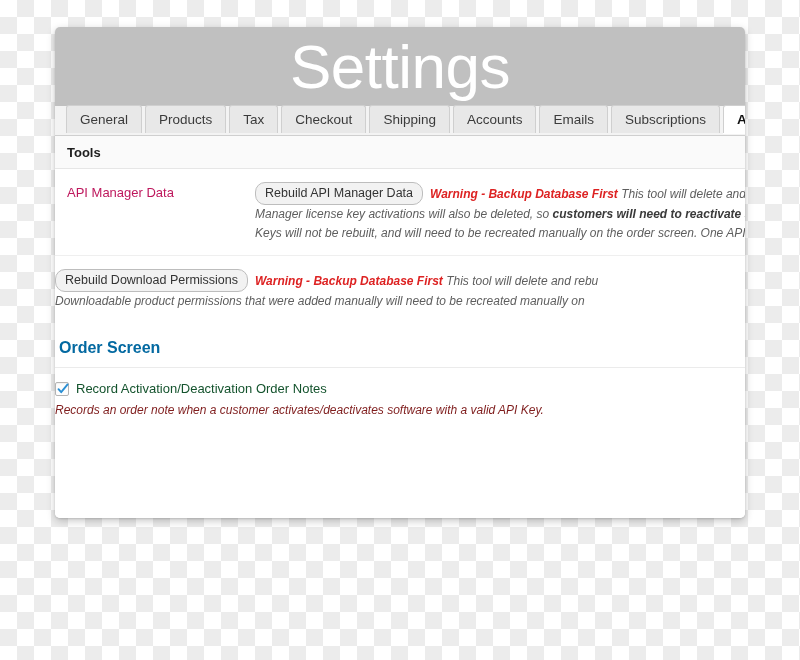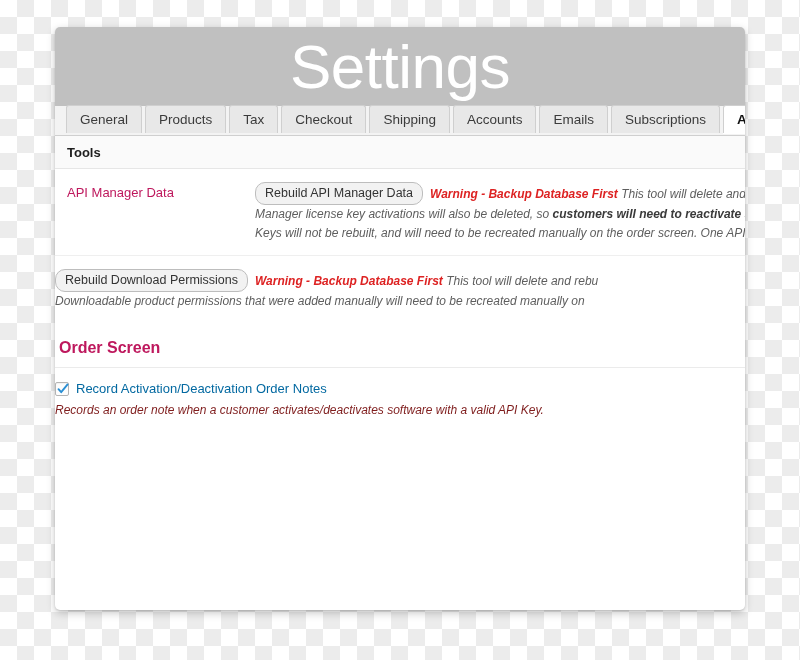--- a/index.html
+++ b/index.html
@@ -25,21 +25,21 @@
     background-size: 34px 34px;
     background-position: 0 0, 17px 17px;
   }
 
   
   #card {
     position: absolute;
     left: 55px;
     top: 27px;
     width: 690px;
-    height: 583px;
+    height: 491px;
     background: #ffffff;
     border-radius: 5px;
     box-shadow: 0 3px 9px rgba(0,0,0,0.22), 0 1px 2px rgba(0,0,0,0.12);
     overflow: hidden;
   }
 
   
   .header-bar {
     height: 79px;
     background: #c0c0c0;
@@ -106,21 +106,21 @@
     padding: 16px 0 10px 4px;
   }
   .section-title {
     font-size: 13px;
     font-weight: bold;
     color: #1d1d1d;
   }
   .section-title.big {
     font-size: 16px;
     font-weight: bold;
-    color: #be185d;
+    color: #0369a1;
   }
 
   
   .rows { padding: 0; }
   .row {
     display: flex;
     align-items: flex-start;
     padding: 13px 0 12px 0;
     border-bottom: 1px solid #efefef;
     position: relative;
@@ -203,21 +203,21 @@
     cursor: pointer;
     box-shadow: inset 0 1px 1px rgba(0,0,0,0.05);
   }
   .checkbox svg {
     position: absolute;
     left: 1px; top: 0px;
     width: 12px; height: 12px;
   }
   .check-label {
     font-size: 13px;
-    color: #0369a1;
+    color: #14532d;
   }
   .check-desc {
     margin-top: 7px;
     font-size: 12px;
     font-style: italic;
     color: #7f1d1d;
     white-space: nowrap;
   }
 
   .filler { height: 150px; background: #ffffff; }

